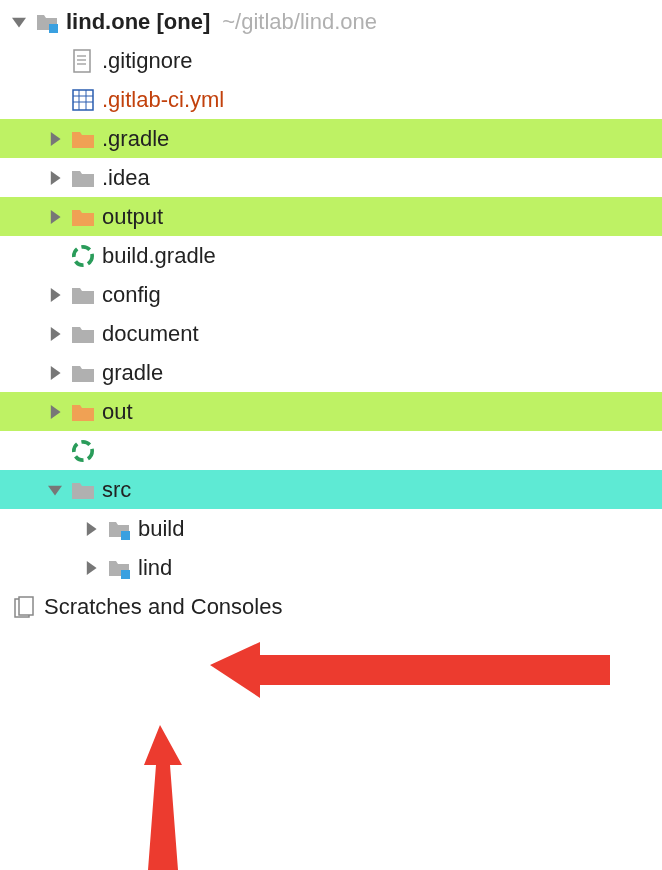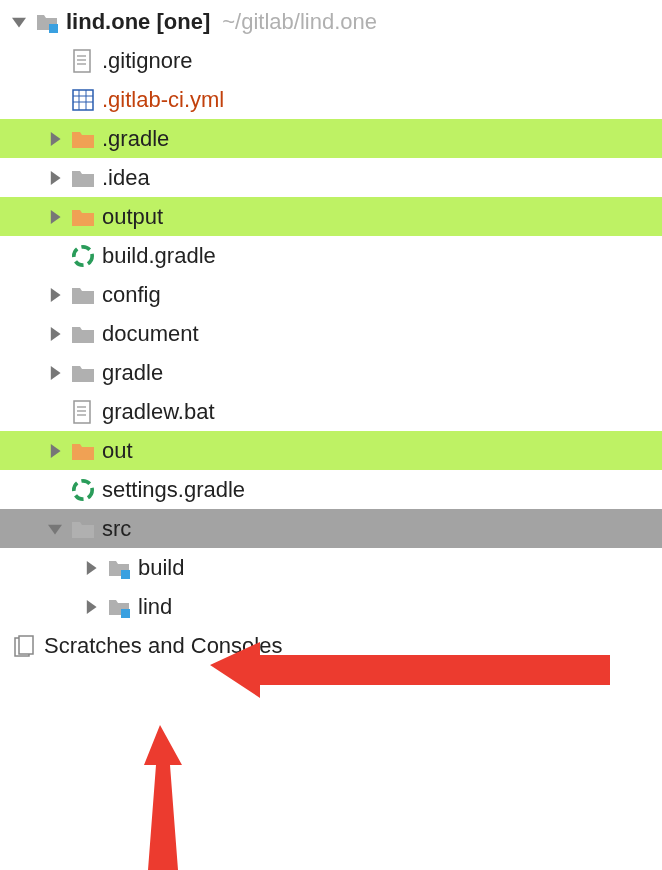--- a/index.html
+++ b/index.html
@@ -13,21 +13,21 @@
       position: relative;
     }
     .tree { padding-top: 2px; }
     .row {
       display: flex;
       align-items: center;
       height: 39px;
       white-space: nowrap;
     }
     .row.hl-orange { background: #bef264; }
-    .row.hl-grey { background: #a3a3a3; }
+    .row.hl-grey { background: #5eead4; }
     .indent { display: inline-block; }
     .i0 { width: 8px; }
     .i1 { width: 44px; }
     .i2 { width: 80px; }
     .arrow {
       width: 22px;
       height: 22px;
       display: flex;
       align-items: center;
       justify-content: center;
@@ -210,33 +210,20 @@
     </span>
     <span class="icon">
       <svg width="24" height="20" viewBox="0 0 24 20">
           <path class="folder-grey" d="M1 3 h8 l2 3 h12 v13 h-22 z"></path>
         </svg>
     </span>
     <span class="label">gradle</span>
   </div>
 
 
-  <div class="row">
-    <span class="indent i1"></span>
-      <span class="noarrow"></span>
-    <span class="icon">
-      <svg width="20" height="24" viewBox="0 0 20 24">
-          <rect x="1" y="1" width="16" height="22" fill="#fff" stroke="#999" stroke-width="1.5"></rect>
-          <line x1="4" y1="7" x2="13" y2="7" stroke="#999" stroke-width="1.3"></line>
-          <line x1="4" y1="11" x2="13" y2="11" stroke="#999" stroke-width="1.3"></line>
-          <line x1="4" y1="15" x2="13" y2="15" stroke="#999" stroke-width="1.3"></line>
-        </svg>
-    </span>
-    <span class="label">gradlew.bat</span>
-  </div>
 
   <div class="row hl-orange">
     <span class="indent i1"></span>
     <span class="arrow">
       <svg width="14" height="14" viewBox="0 0 10 10">
           <path d="M2 0 L9 5 L2 10 Z" fill="#777"></path>
         </svg>
     </span>
     <span class="icon">
       <svg width="24" height="20" viewBox="0 0 24 20">
@@ -249,21 +236,20 @@
 
 
   <div class="row">
     <span class="indent i1"></span>
       <span class="noarrow"></span>
     <span class="icon">
       <svg width="22" height="22" viewBox="0 0 24 24">
           <circle cx="12" cy="12" r="10" fill="none" stroke="#2a9c5a" stroke-width="4" stroke-dasharray="10 5"></circle>
         </svg>
     </span>
-    <span class="label">settings.gradle</span>
   </div>
 
   <div class="row hl-grey">
     <span class="indent i1"></span>
     <span class="arrow">
       <svg width="14" height="14" viewBox="0 0 10 10">
           <path d="M0 2 L10 2 L5 9 Z" fill="#777"></path>
         </svg>
     </span>
     <span class="icon">

